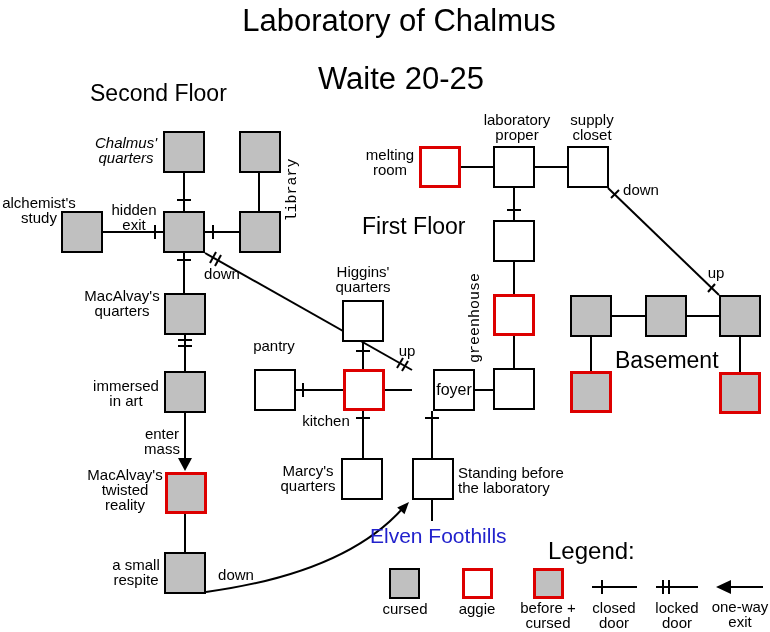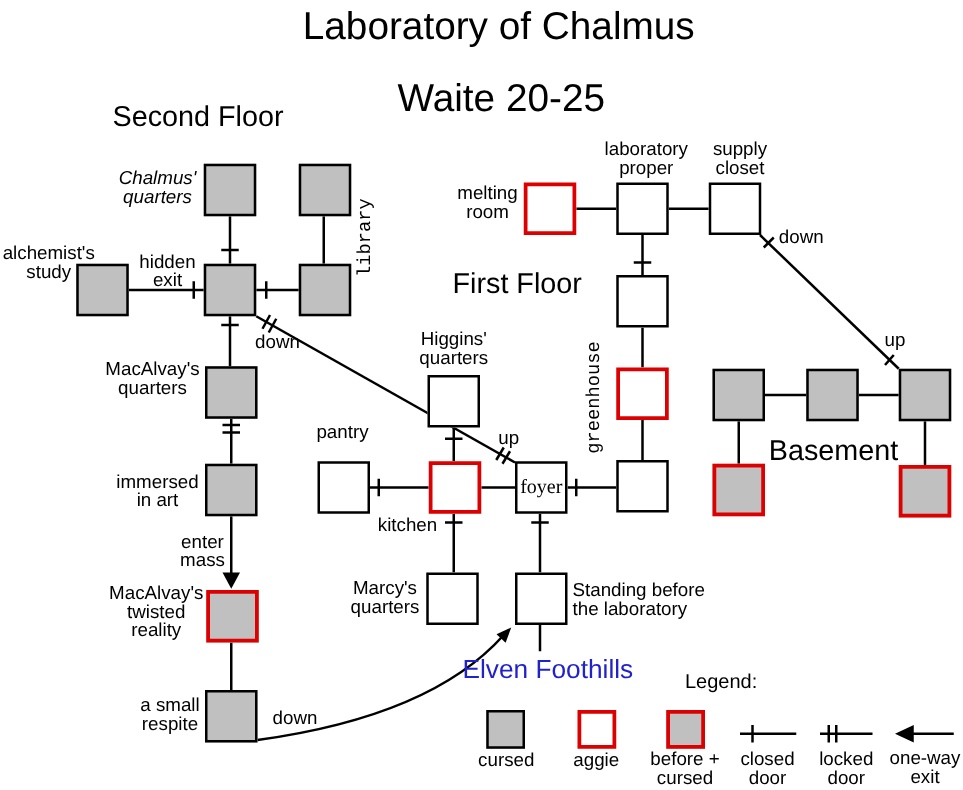--- a/index.html
+++ b/index.html
@@ -21,21 +21,21 @@
     white-space:pre-line;
   }
   .c { text-align:center; }
   .rot {
     transform:rotate(-90deg);
     font-family:"Liberation Mono", monospace; font-size:15px;
   }
   .floor { position:absolute; font-size:23px; line-height:24px; white-space:nowrap; }
   .title    { position:absolute; font-size:31px; line-height:33px; text-align:center; }
   .elven    { position:absolute; font-size:21px; color:var(--exterior-text,#2222cc); white-space:nowrap; }
-  .legend-h { position:absolute; font-size:16px; white-space:nowrap; }
+  .legend-h { position:absolute; font-size:24px; white-space:nowrap; }
   .lgbox { position:absolute; width:31px; height:31px; box-sizing:border-box; border:2px solid var(--line,#000); background:#fff; }
   .lgbox.cursed { background:var(--cursed-fill,#c0c0c0); }
   .lgbox.aggie  { border:3px solid var(--aggie-border,#dd0000); }
   .foyer-text { display:block; width:100%; line-height:37px; text-align:center; font-size:16px; }
 </style>
 </head>
 <body>
 
 <div class="stage">
 
@@ -177,21 +177,21 @@
 
   <div class="room aggie" style="left:419px; top:146px;"></div>
   <div class="room" style="left:493px; top:146px;"></div>
   <div class="room" style="left:567px; top:146px;"></div>
   <div class="room" style="left:493px; top:220px;"></div>
   <div class="room aggie" style="left:493px; top:294px;"></div>
   <div class="room" style="left:493px; top:368px;"></div>
   <div class="room" style="left:342px; top:300px;"></div>
   <div class="room" style="left:254px; top:369px;"></div>
   <div class="room aggie" style="left:343px; top:369px;"></div>
-  <div class="room" style="left:412px; top:369px;font-family:Liberation Serif, serif;">
+  <div class="room" style="left:433px; top:369px;">
     <span class="foyer-text">foyer</span>
   </div>
   <div class="room" style="left:341px; top:458px;"></div>
   <div class="room" style="left:412px; top:458px;"></div>
 
   <div class="room cursed" style="left:570px; top:295px;"></div>
   <div class="room cursed" style="left:645px; top:295px;"></div>
   <div class="room cursed" style="left:719px; top:295px;"></div>
   <div class="room cursed aggie" style="left:570px; top:371px;"></div>
   <div class="room cursed aggie" style="left:719px; top:372px;"></div>

